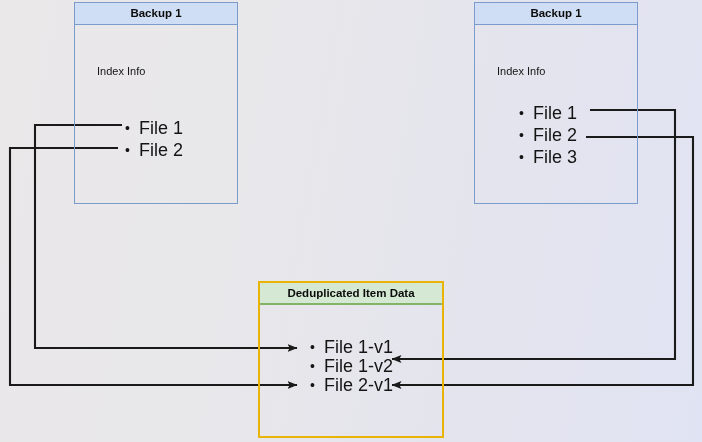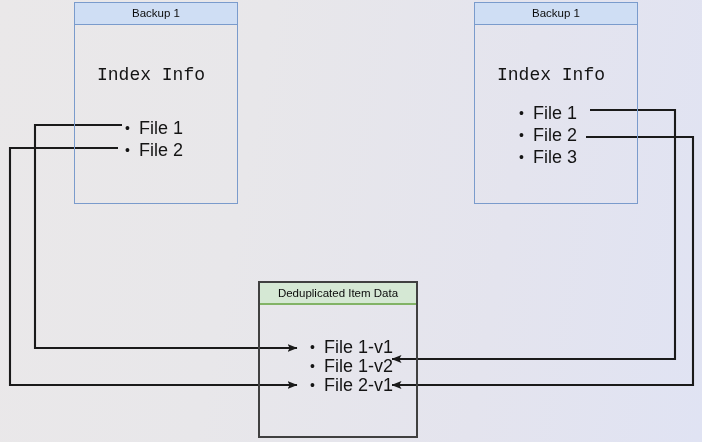--- a/index.html
+++ b/index.html
@@ -32,35 +32,34 @@
     box-sizing: border-box;
     border: 1px solid #7a9bcc;
     background: transparent;
   }
   .box-header {
     box-sizing: border-box;
     height: 22px;
     line-height: 21px;
     text-align: center;
     font-size: 11.5px;
-    font-weight: normal;
+    font-weight: bold;
     color: #0b0b0b;
     background: #cfdef4;
     border-bottom: 1px solid #7a9bcc;
   }
   .box-body {
     position: relative;
     height: calc(100% - 22px);
   }
   .index-label {
     position: absolute;
-    font-size: 18px;
+    font-size: 11px;
     color: #141414;
     white-space: nowrap;
-    font-family: Liberation Mono, monospace;
   }
   .file-list {
     position: absolute;
     margin: 0;
     padding: 0;
     list-style: none;
   }
   .file-list li {
     position: relative;
     font-size: 18px;
@@ -85,23 +84,23 @@
   #backup1 .index-label { left: 22px; top: 40px; }
   #backup2 .index-label { left: 22px; top: 40px; }
 
   #backup1 .file-list { left: 48px; top: 92px; }
   #backup2 .file-list { left: 42px; top: 77px; }
 
   
   #dedup {
     left: 258px;
     top: 281px;
-    width: 160px;
+    width: 186px;
     height: 157px;
-    border: 2px solid #404040;
+    border: 2px solid #eab308;
   }
   #dedup .box-header {
     background: #d5e8d4;
     border-bottom: 2px solid #82b366;
     height: 22px;
     line-height: 20px;
     font-size: 11.5px;
   }
   #dedup .box-body { height: calc(100% - 22px); }
   #dedup .file-list { left: 48px; top: 33px; }

